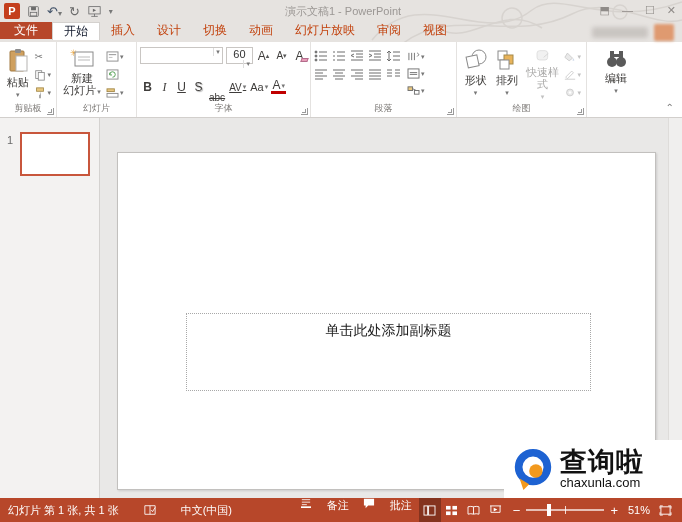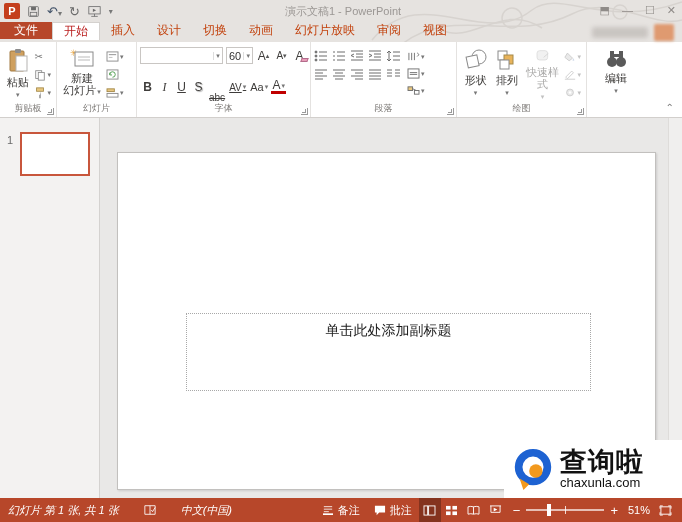--- a/index.html
+++ b/index.html
@@ -17,21 +17,21 @@
   .qat .undo { color:#44546a; }
   .qat .tiny { font-size:8px; color:#777; }
   .win-title { position:absolute; left:4px; right:0; text-align:center; font-size:11px; color:#9b9794; z-index:1; }
   .winctl { position:absolute; right:6px; top:2px; display:flex; gap:12px; z-index:2; }
   .winctl span { font-size:11px; color:#8f8b88; line-height:16px; }
 
   
   .tabrow { position:relative; height:20px; display:flex; align-items:flex-start; z-index:2; }
   .tab { padding:0 11px; font-size:12px; color:#c2410c; display:flex; align-items:center; cursor:default; }
   .tab-file { background:#B7472A; color:#fff; padding:0 14px; }
-  .tab-active { background:#fff; color:#b91c1c; border:1px solid #d4d1ce; border-bottom:none; }
+  .tab-active { background:#fff; color:#0f172a; border:1px solid #d4d1ce; border-bottom:none; }
   .account { position:absolute; right:8px; top:2px; display:flex; align-items:center; gap:6px; }
   .acct-name { width:56px; height:11px; border-radius:2px; background:#c9c5c1; filter:blur(2px); }
   .acct-avatar { width:20px; height:17px; background:#df9a70; border-radius:2px; filter:blur(1.5px); }
 
   
   .ribbon { position:relative; height:76px; background:#fff; border-bottom:1px solid #d2cfcc; display:flex; z-index:1; }
   .g { position:relative; border-right:1px solid #e4e2e0; padding:3px 3px 14px 3px; display:flex; }
   .g-label { position:absolute; left:0; right:0; bottom:2px; text-align:center; font-size:9px; color:#7d7a77; }
   .launcher { position:absolute; right:2px; bottom:2px; width:7px; height:7px; border-right:1px solid #9a9a9a;
               border-bottom:1px solid #9a9a9a; }
@@ -40,21 +40,21 @@
   .bigbtn { width:36px; display:flex; flex-direction:column; align-items:center; justify-content:flex-start;
             padding-top:3px; font-size:11px; color:#3c3a38; text-align:center; line-height:12px; cursor:default; }
   .bigbtn .ic-big { margin-bottom:2px; }
   .dd:after { content:"▾"; font-size:7px; color:#777; margin-left:1px; }
   .ddb:after { content:"▾"; font-size:7px; color:#777; display:block; margin-top:1px; }
   .smcol { display:flex; flex-direction:column; justify-content:flex-start; gap:3px; padding-top:4px; }
   .smbtn { display:flex; align-items:center; font-size:10px; color:#555; height:15px; padding:0 2px; }
   .grayed { opacity:.45; }
 
   .combo { background:#fff; border:1px solid #c9c6c3; height:17px; font-size:11px; color:#333;
-           display:flex; align-items:center; padding:0 2px; position:relative; }
+           display:flex; align-items:center; padding:0 2px; position:relative;flex-direction:column; }
   .combo .arrow { margin-left:auto; font-size:7px; color:#777; border-left:1px solid #ddd; padding-left:2px; }
   .fontrow1 { display:flex; gap:3px; align-items:center; margin:2px 0 4px 0; }
   .fontrow2 { display:flex; gap:2px; align-items:center; }
   .fbtn { min-width:15px; height:17px; display:flex; align-items:center; justify-content:center;
           font-size:12px; color:#3f3d3b; padding:0 1px; }
   .fb-bold { font-weight:bold; }
   .fb-italic { font-style:italic; font-family:"Liberation Serif", serif; }
   .fb-under { text-decoration:underline; }
   .fb-shadow { text-shadow:1px 1px 1px #aaa; }
   .fb-strike { text-decoration:line-through; font-size:10px;margin-top:21px; }
@@ -89,23 +89,23 @@
   .watermark { position:absolute; right:0; bottom:0; width:178px; height:58px; background:#ffffff;
                border-radius:10px 0 0 0; display:flex; align-items:center; padding-left:6px; z-index:3; }
   .wm-text { margin-left:4px; }
   .wm-brand { font-family:"Liberation Serif","DejaVu Serif",serif; font-weight:bold; font-size:27px;
               color:#111; line-height:28px; letter-spacing:1px; }
   .wm-url { font-size:13px; color:#111; line-height:14px; }
 
   
   .statusbar { height:24px; background:#B7472A; color:#fff; display:flex; align-items:center;
                font-size:11px; padding:0 6px 0 8px; }
-  .sb-left { display:flex; align-items:center; gap:24px;font-style:italic; }
+  .sb-left { display:flex; align-items:center; gap:24px; }
   .sb-right { margin-left:auto; display:flex; align-items:center; }
-  .sb-item { display:flex; align-items:center; gap:4px; padding:0 7px; height:24px; }
+  .sb-item { display:flex; gap:15px; padding:0 7px; height:24px; }
   .viewbtn { width:22px; height:24px; display:flex; align-items:center; justify-content:center; }
   .viewbtn.active { background:rgba(0,0,0,.28); }
   .zoomwrap { display:flex; align-items:center; gap:6px; padding:0 6px; }
   .zoom-track { position:relative; width:78px; height:2px; background:rgba(255,255,255,.65); }
   .zoom-mid { position:absolute; left:50%; top:-3px; width:1px; height:8px; background:rgba(255,255,255,.8); }
   .zoom-thumb { position:absolute; left:27%; top:-5px; width:4px; height:12px; background:#fff; }
   .zsign { font-size:13px; line-height:1; }
   .sb-zoomlevel { padding:0 4px; }
 </style>
 </head>

